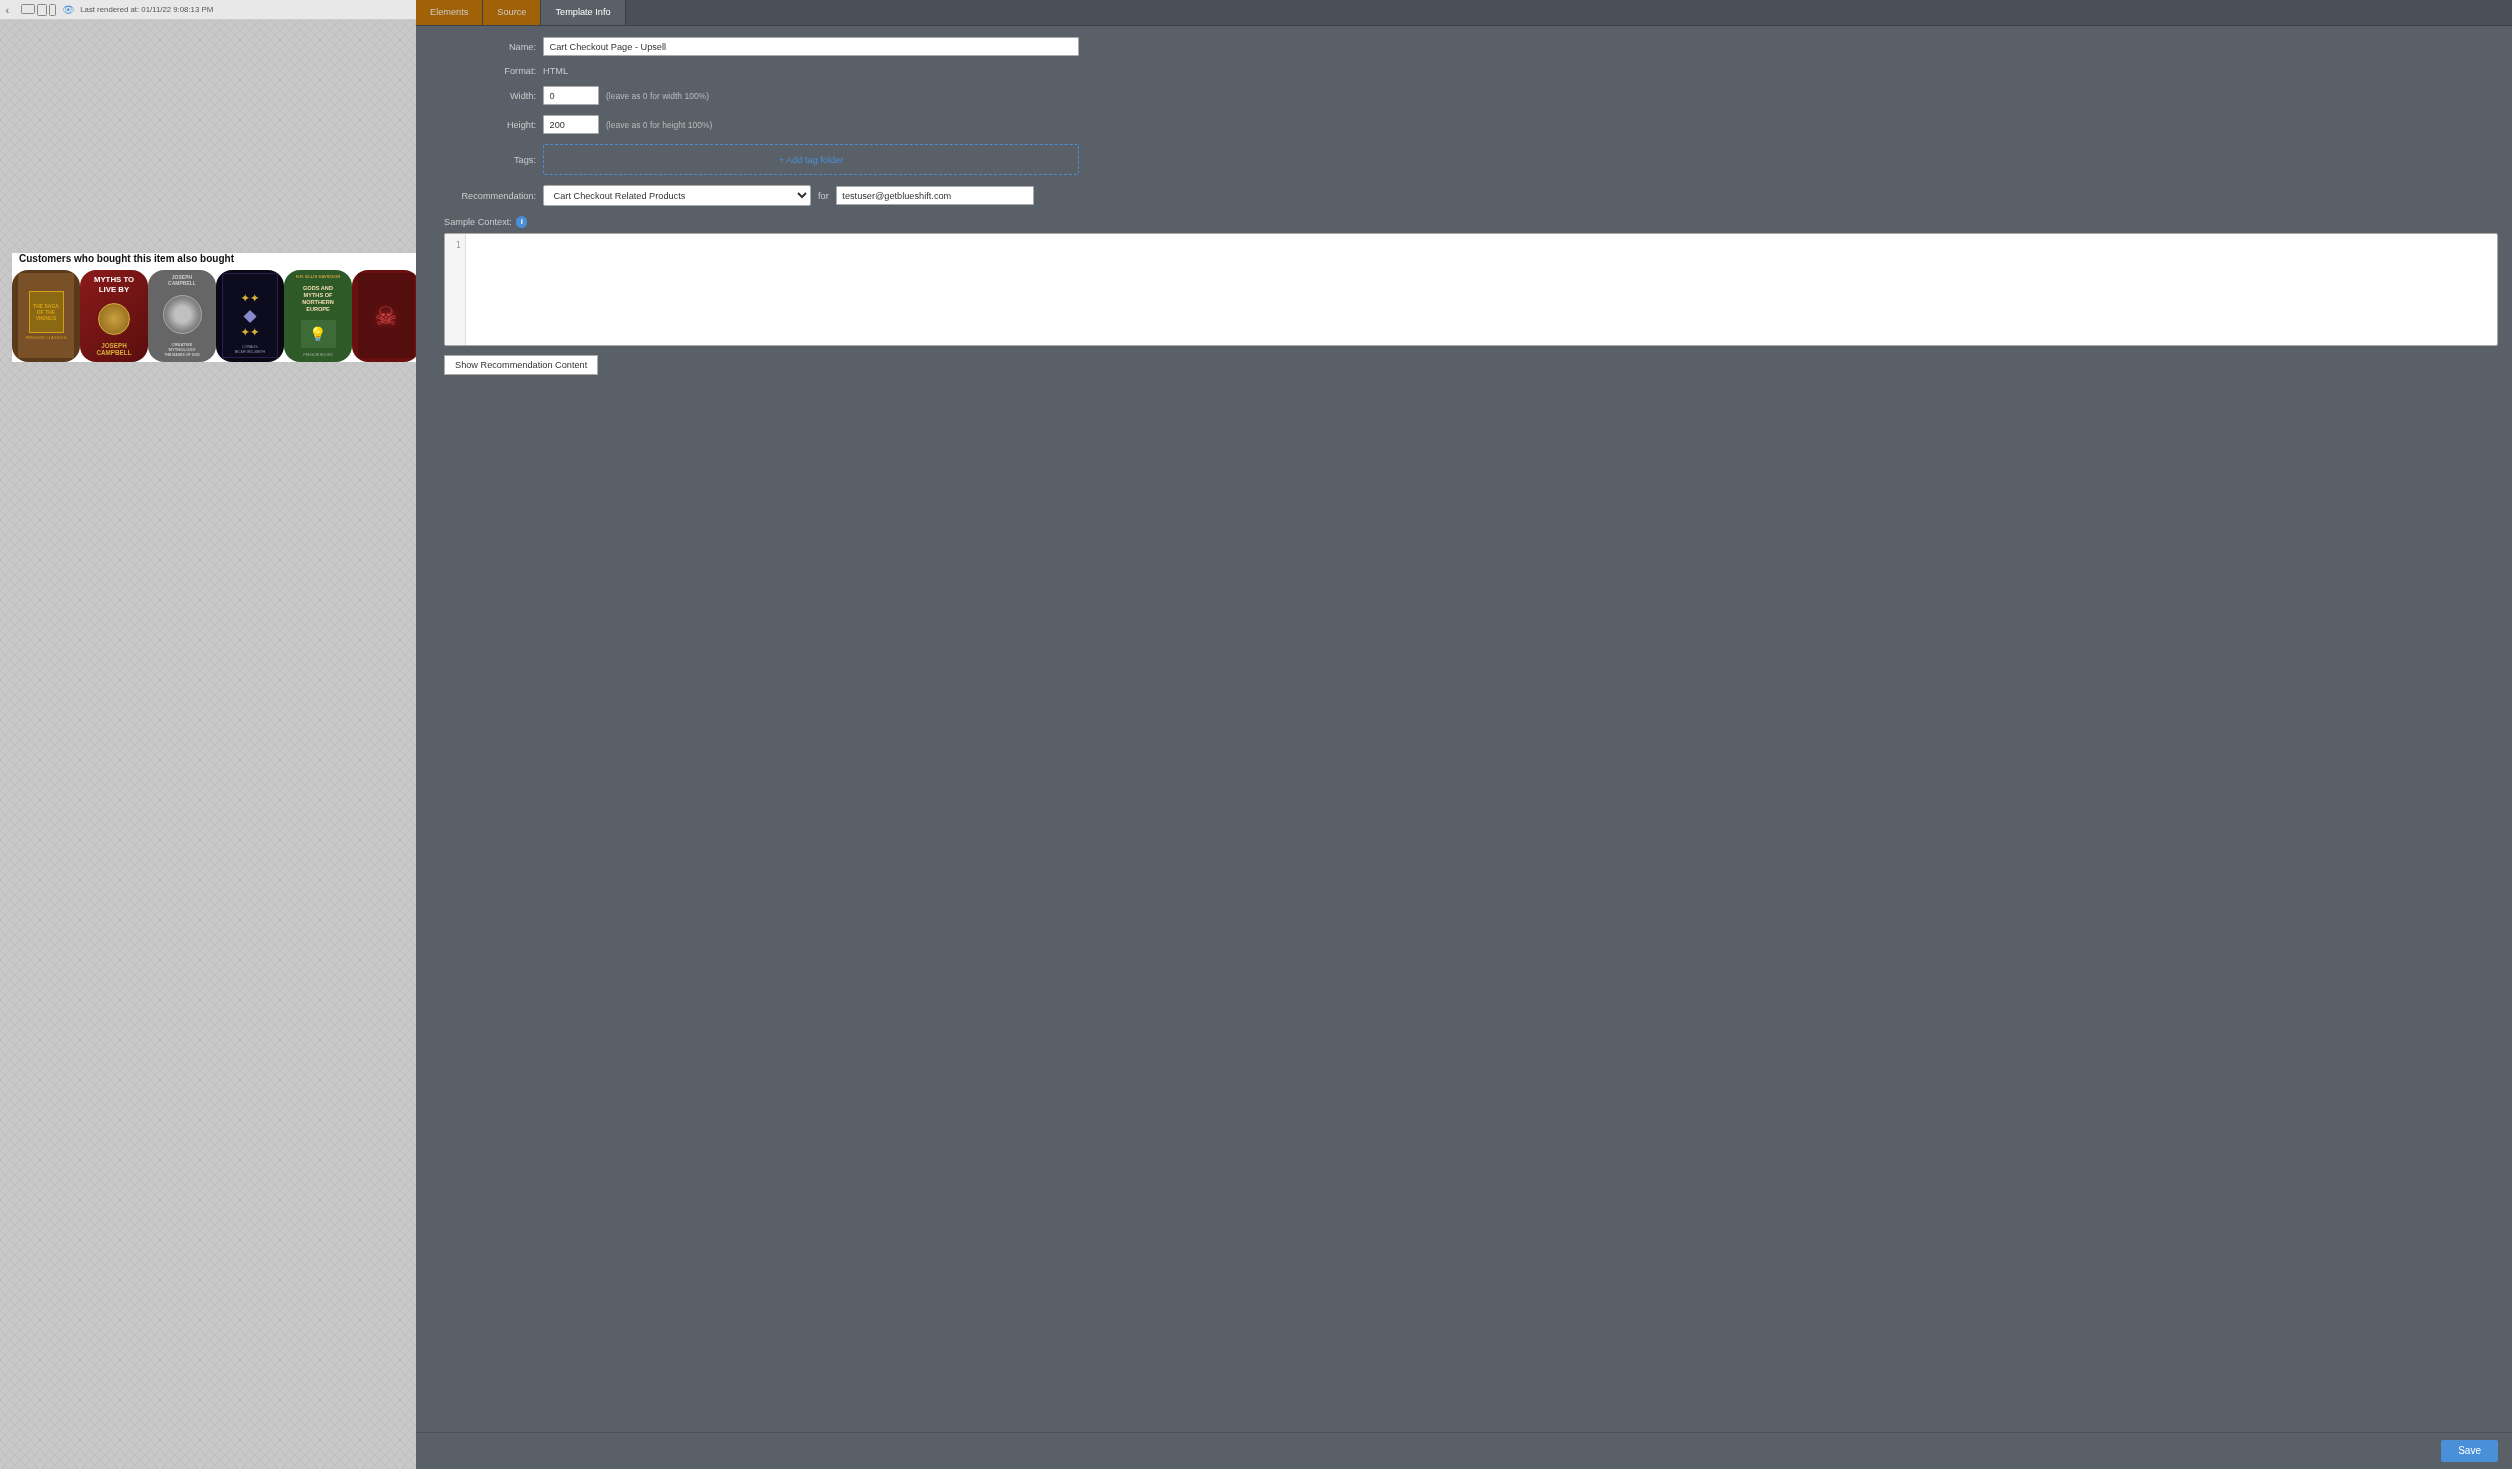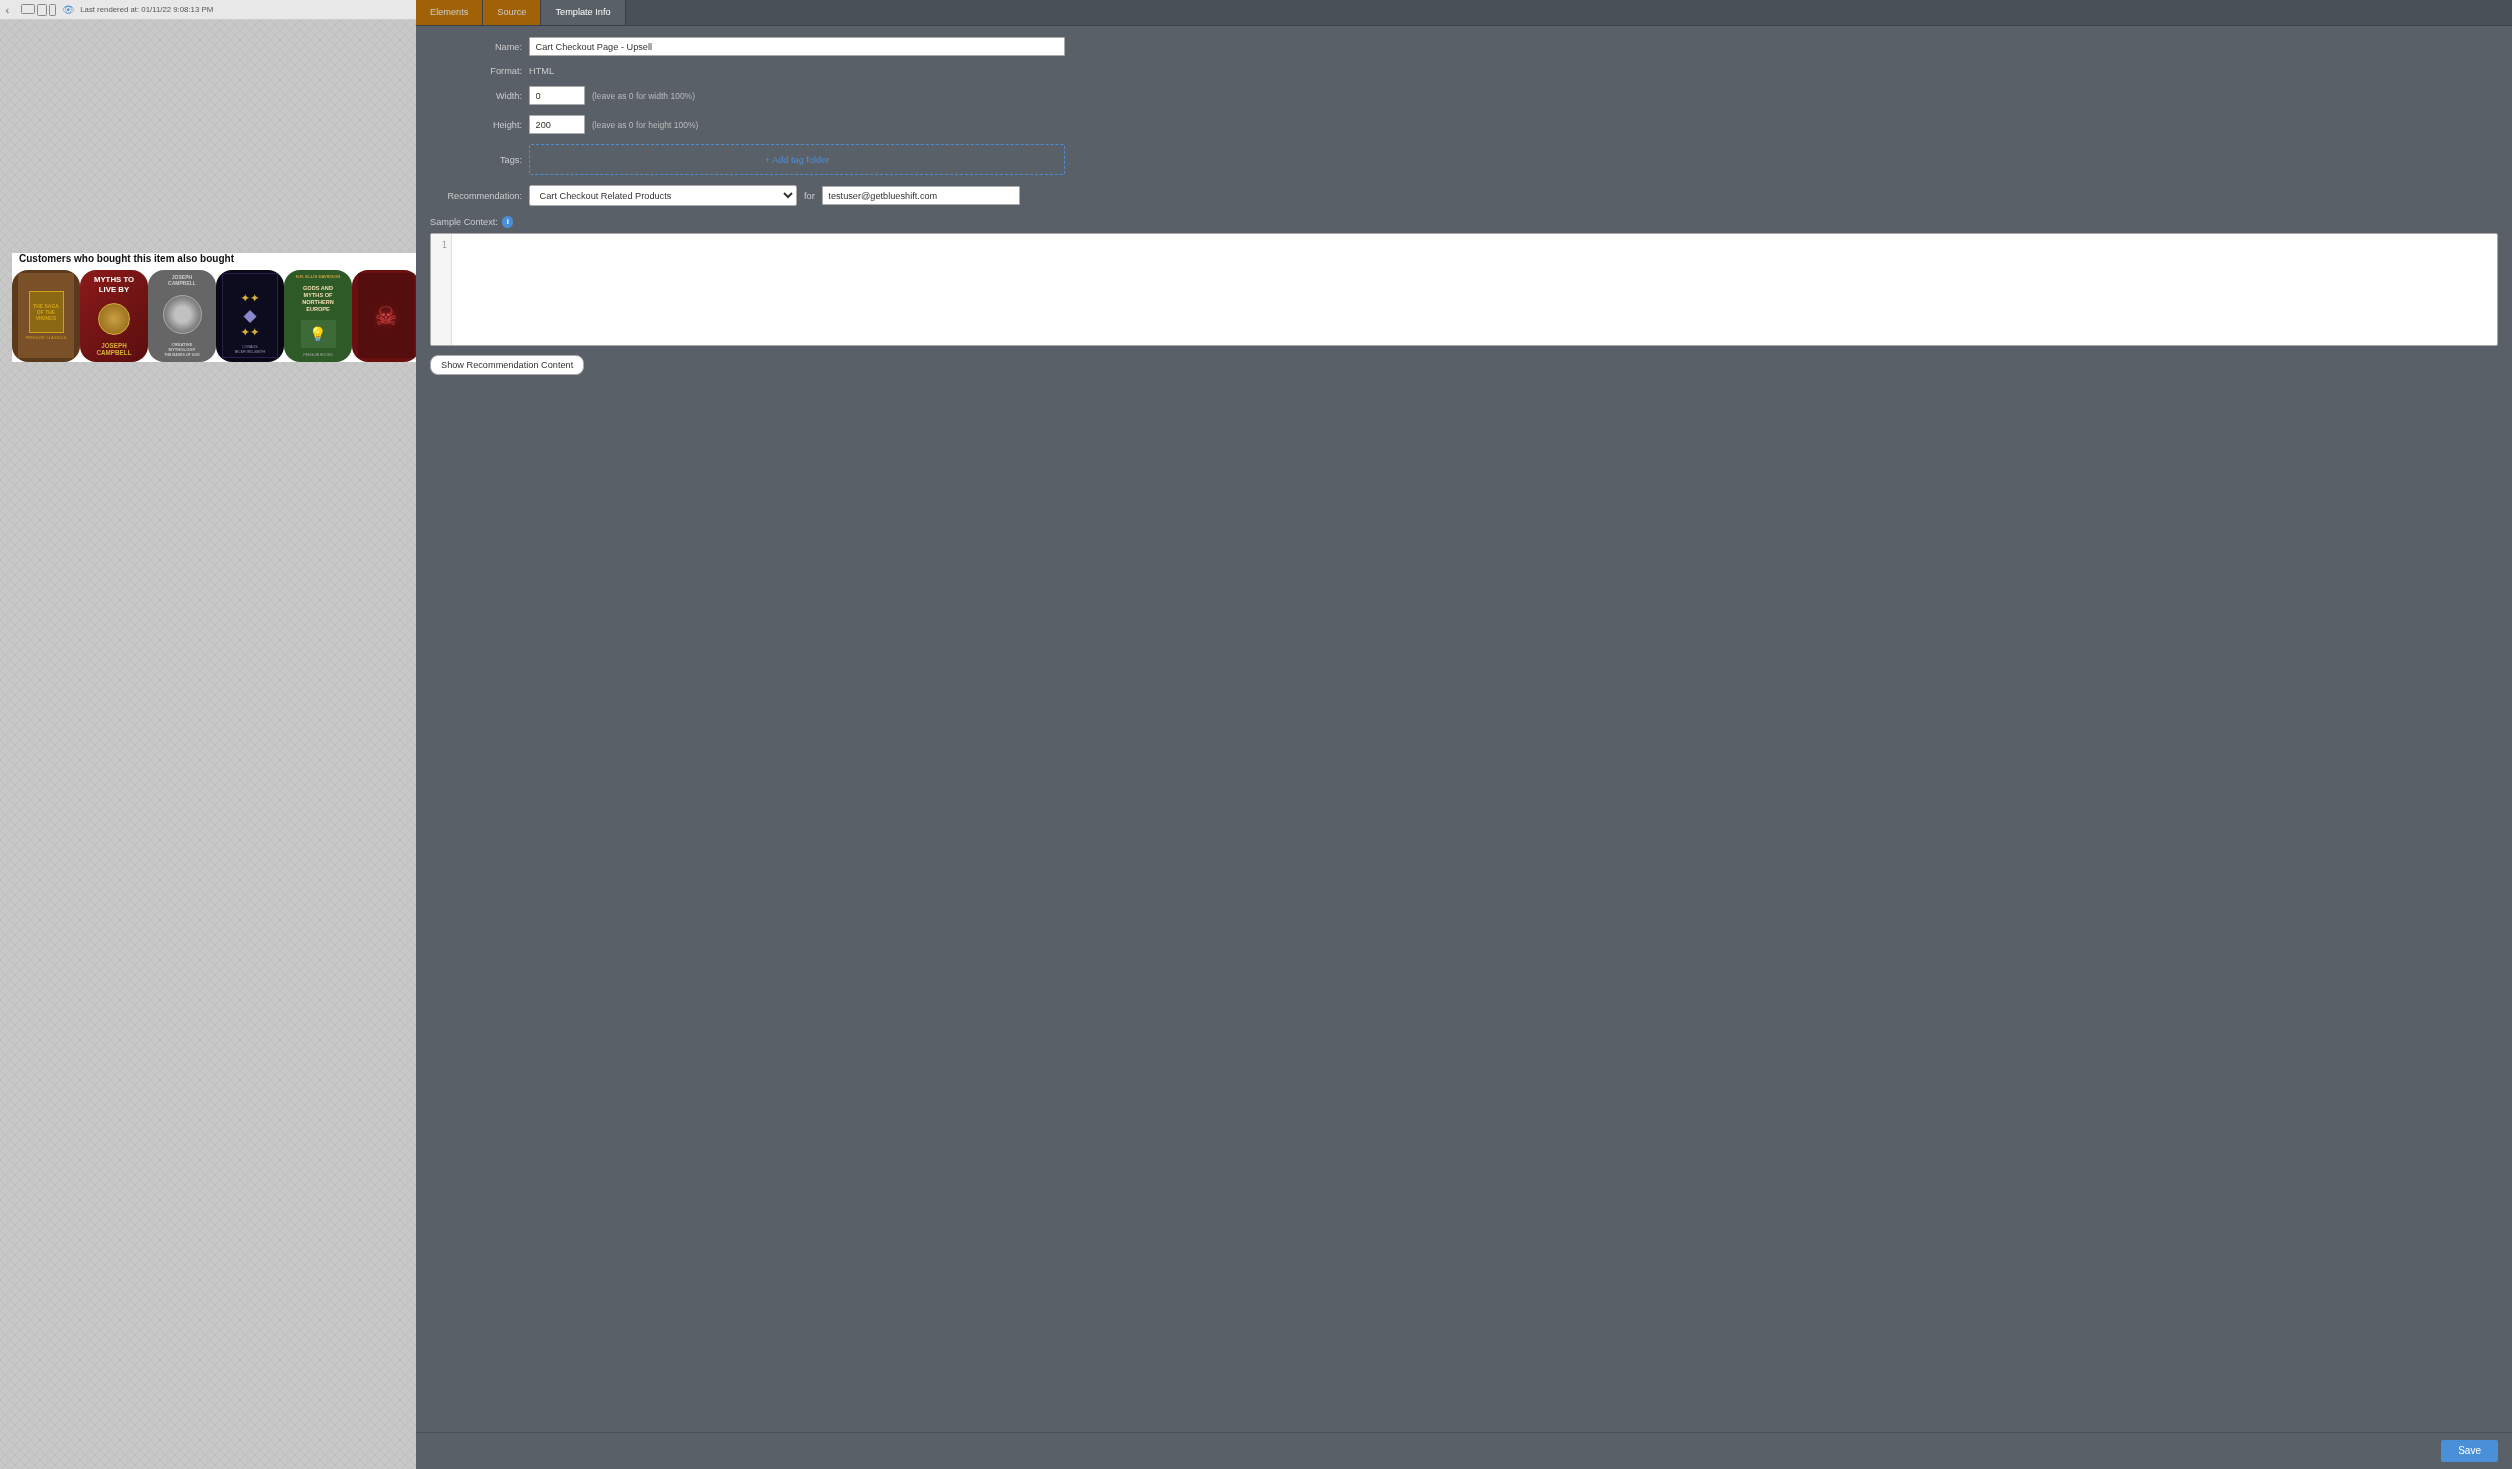--- a/index.html
+++ b/index.html
@@ -172,20 +172,21 @@
       color: white;
       border-bottom: 1.4px solid #5a6068;
     }
 
     
     .form-panel {
       flex: 1;
       padding: 11.3px 14px;
       overflow-y: auto;
       background: #5a6068;
+      margin-left: 14px;
     }
 
     .form-row {
       display: flex;
       align-items: center;
       margin-bottom: 10px;
       gap: 7px;
     }
 
     .form-label {
@@ -316,21 +317,21 @@
       flex: 1;
       padding: 5.6px;
       color: #333;
       white-space: pre;
       outline: none;
     }
 
     .show-rec-btn {
       background: white;
       border: 0.7px solid #aaa;
-      border-radius: 8px;
+      border-radius: 0;
       padding: 4.2px 10px;
       font-size: 9.2px;
       color: #333;
       cursor: pointer;
       margin-top: 8.5px;
     }
 
     
     .bottom-bar {
       display: flex;

